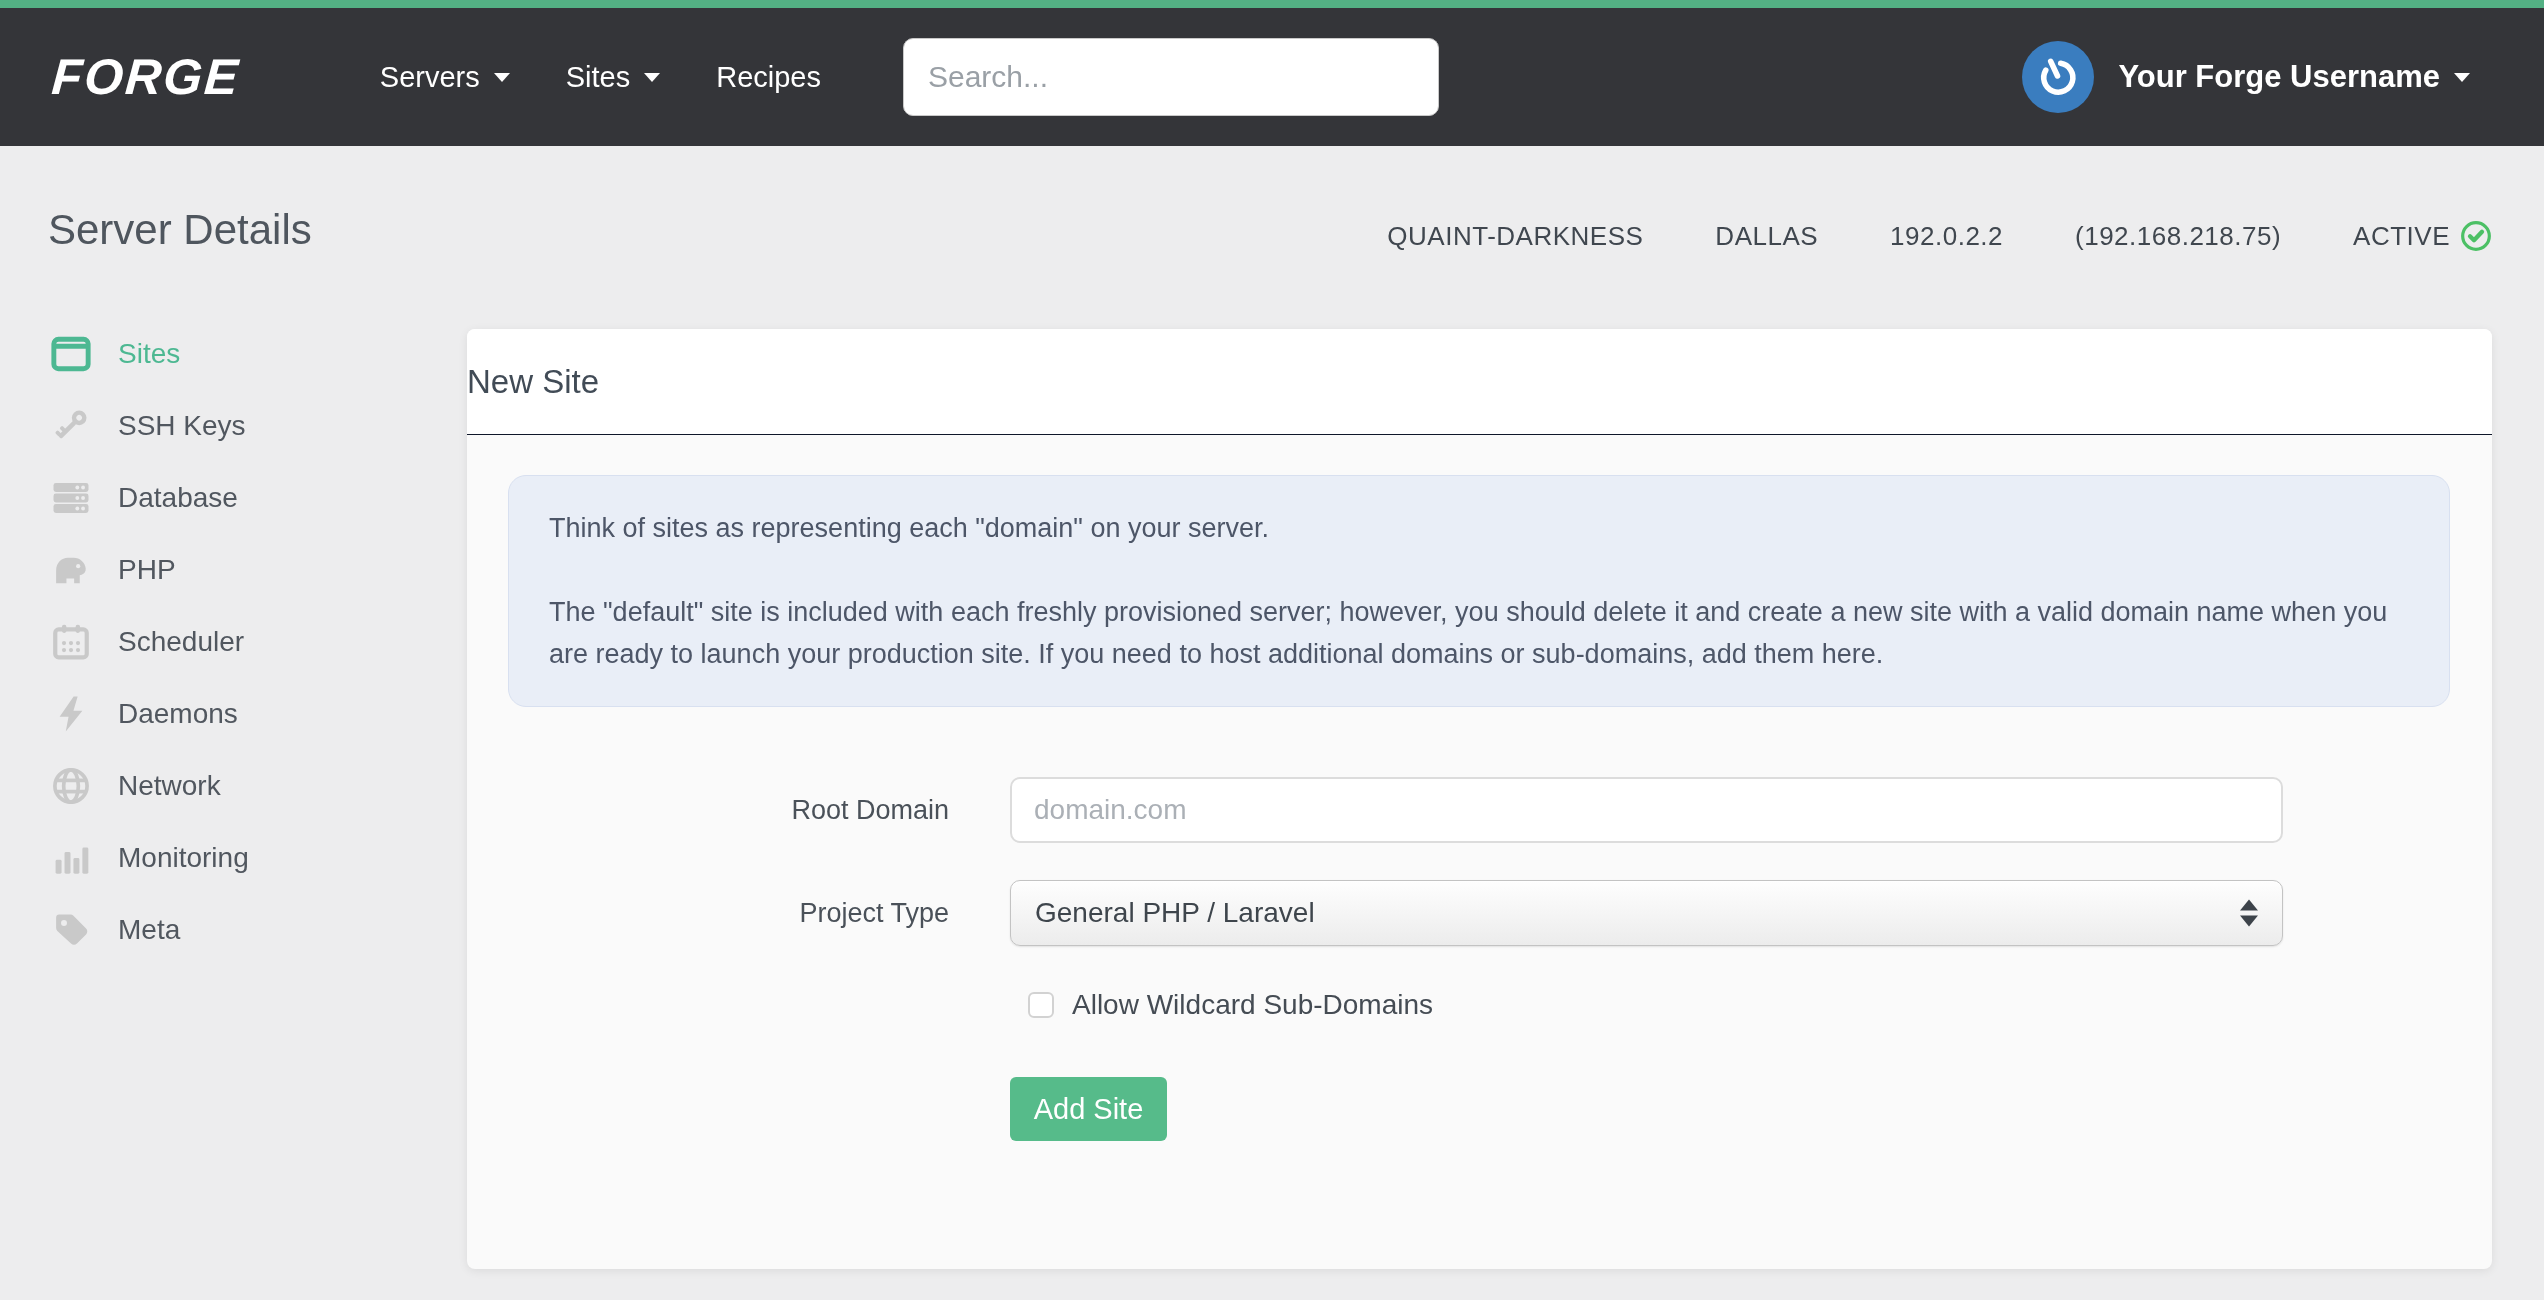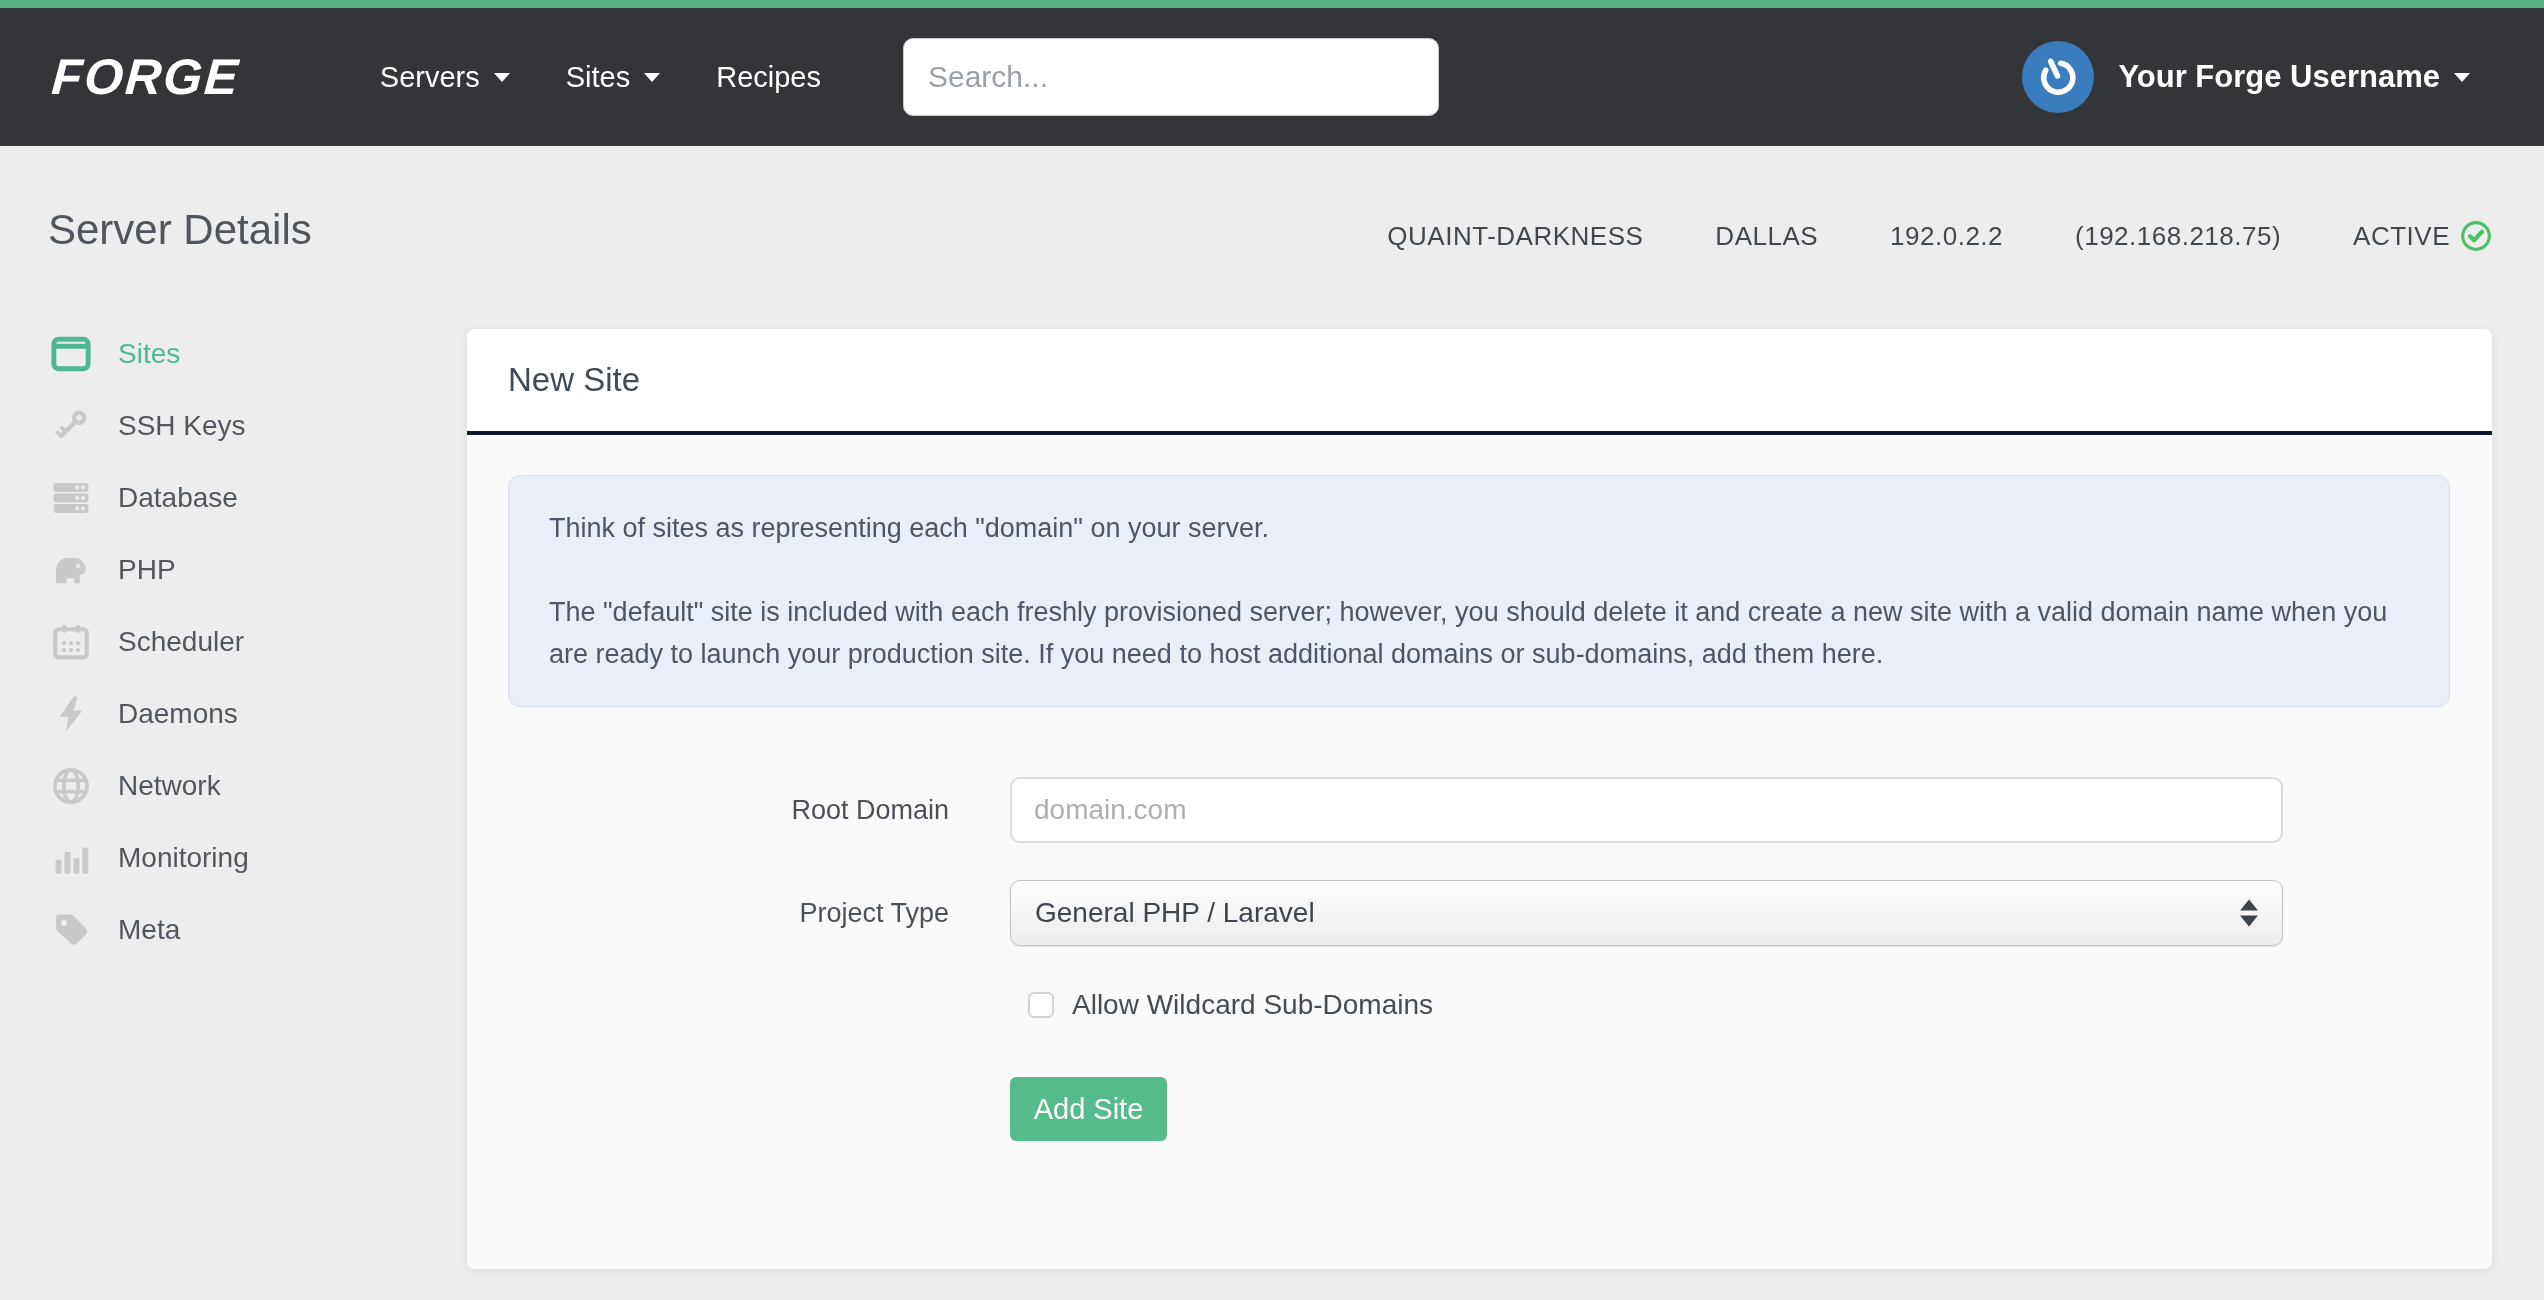--- a/index.html
+++ b/index.html
@@ -61,29 +61,29 @@
   .side-label { font-size:28px; color:#51575f; }
   .side-item.active .side-label { color:var(--active-green,#4db892); }
 
   
   .card {
     position:absolute; left:467px; top:329px; width:2025px; height:940px;
     background:#fafafa; border-radius:8px;
     box-shadow:0 2px 10px rgba(0,0,0,.08);
   }
   .card-header {
-    height:106px; background:#fff; border-bottom:4px solid #0f172a;
-    border-radius:8px 8px 0 0; display:flex; align-items:center; padding-left:41px;
+    height:106px; background:#fff; border-bottom:1px solid #0f172a;
+    border-radius:8px 8px 0 0; display:flex; align-items:center; 
   }
   .card-title { font-size:33px; color:#414b56; }
   .card-body { padding:40px 42px 0 41px; }
 
   .alert {
     background:var(--alert-bg,#e9eef7); border:1px solid var(--alert-border,#d8e0f0);
-    border-radius:12px; padding:31px 40px;
+    border-radius:18px; padding:31px 40px;
     font-size:27px; line-height:42px; color:#4d5668;
   }
   .alert p { margin:0; }
   .alert p + p { margin-top:42px; }
 
   .form { margin-top:70px; }
   .form-row { display:flex; align-items:center; margin-bottom:37px; }
   .form-label { width:502px; padding-right:61px; text-align:right; font-size:27px; color:#4a5159; flex:0 0 502px; }
   .text-input {
     width:1273px; height:66px; background:#fff;

